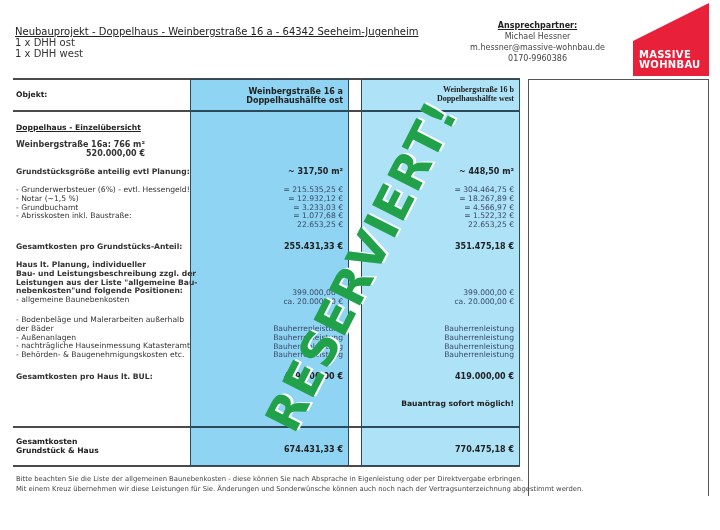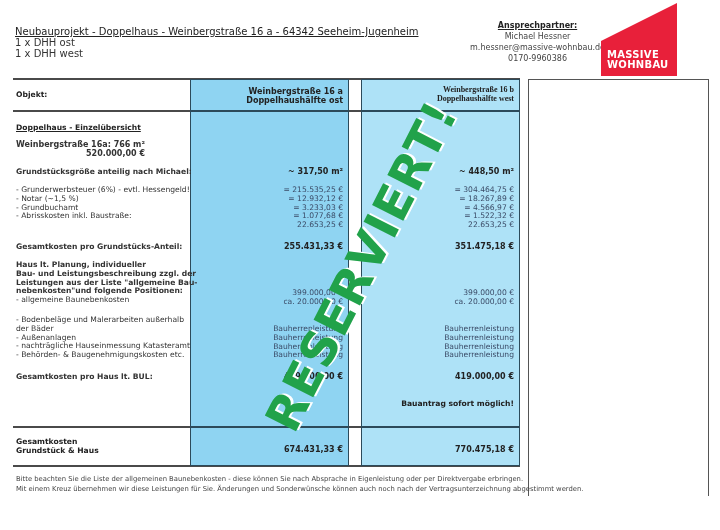--- a/index.html
+++ b/index.html
@@ -6,21 +6,21 @@
   html, body { width: 720px; height: 530px; background: #ffffff; overflow: hidden; }
   body { font-family: "DejaVu Sans", sans-serif; color: #2a2a2a; position: relative; }
 
   .header-left { position: absolute; left: 15px; top: 26px; font-size: 10px; line-height: 11px; }
   .header-left .title { text-decoration: underline; color: #222; }
   .header-left .sub { color: #333; }
 
   .contact { position: absolute; right: 115px; top: 20px; text-align: center; font-size: 8px; line-height: 11px; color: #444; }
   .contact .label { font-weight: bold; text-decoration: underline; color: #222; }
 
-  .logo { position: absolute; left: 601px; top: 3px; width: 76px; height: 73px; }
+  .logo { position: absolute; left: 633px; top: 3px; width: 76px; height: 73px; }
   .logo svg { position: absolute; left: 0; top: 0; }
   .logo .logo-text { position: absolute; left: 6px; top: 47px; color: #fff; font-weight: bold; font-size: 10px; line-height: 10px; letter-spacing: 0.3px; }
   .hr { position: absolute; left: 13px; height: 2px; background: #4a4a4a; }
   .hr.top { top: 78px; width: 507px; }
   .hr.r1 { top: 110px; width: 507px; }
   .hr.r2 { top: 426px; width: 507px; }
   .hr.r3 { top: 465px; width: 507px; }
 
   .right-frame { position: absolute; left: 528px; top: 79px; width: 181px; height: 417px; border: 1px solid #555; border-bottom: none; }
 
@@ -95,21 +95,21 @@
   <div>Weinbergstraße 16 b</div>
     <div>Doppelhaushälfte west</div>
 </div>
 
 <div class="lbl b u" style="top:124px;">Doppelhaus - Einzelübersicht</div>
 <div class="lbl b" style="top:141px; color:#333; font-size:8px;text-align:right;">
   <div>Weinbergstraße 16a: 766 m²</div>
     <div>520.000,00 €</div>
 </div>
 
-<div class="lbl b" style="top:168px; color:#333;">Grundstücksgröße anteilig nach Michael:</div>
+<div class="lbl b" style="top:168px; color:#333;">Grundstücksgröße anteilig evtl Planung:</div>
 <div class="val b ost" style="top:168px;">~ 317,50 m²</div>
 <div class="val b west" style="top:168px;">~ 448,50 m²</div>
 
 <div class="lbl" style="top:186px;">
   <div>- Grunderwerbsteuer (6%) - evtl. Hessengeld!</div>
   <div>- Notar (~1,5 %)</div>
   <div>- Grundbuchamt</div>
   <div>- Abrisskosten inkl. Baustraße:</div>
 </div>
 <div class="val ost" style="top:186px;">

